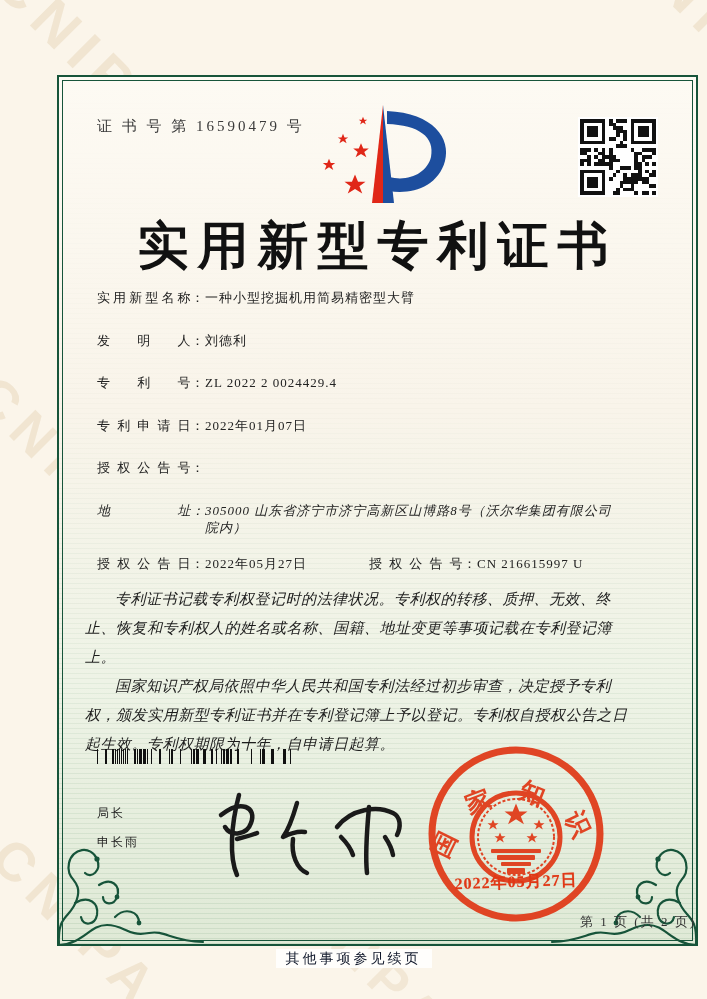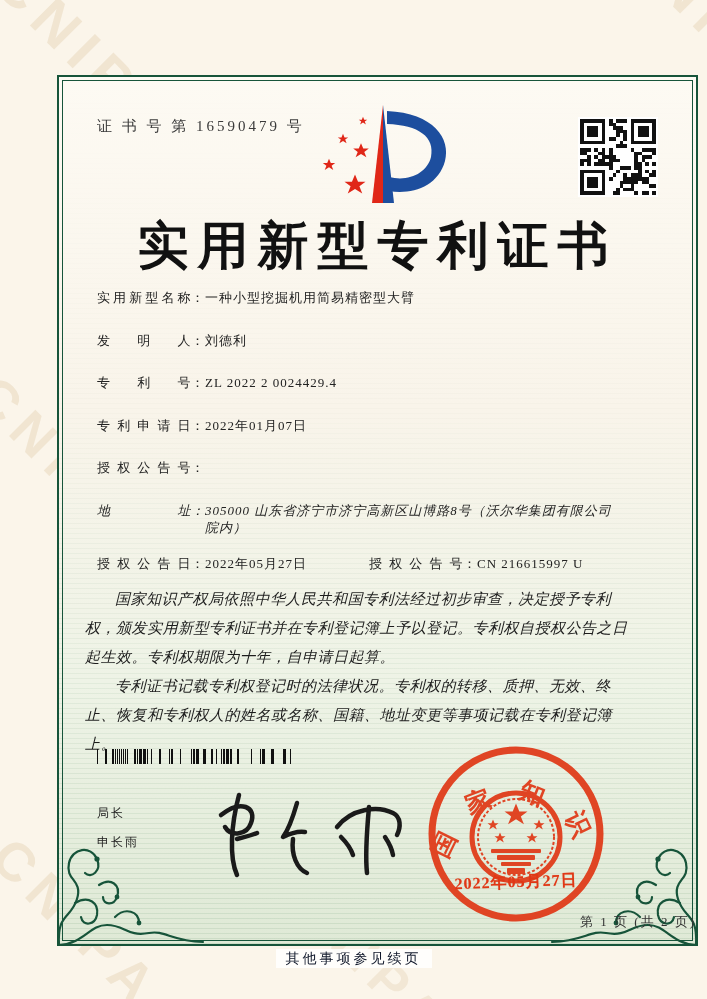--- a/index.html
+++ b/index.html
@@ -319,22 +319,22 @@
       <span class="fvalue">2022年05月27日</span>
       <span class="pair2">
         <span class="flabel">授权公告号</span>
           <span class="fcolon">：</span>
         <span class="fvalue">CN 216615997 U</span>
       </span>
     </div>
   </div>
 
   <div class="body-text">
+    <p>专利证书记载专利权登记时的法律状况。专利权的转移、质押、无效、终止、恢复和专利权人的姓名或名称、国籍、地址变更等事项记载在专利登记簿上。</p>
     <p>国家知识产权局依照中华人民共和国专利法经过初步审查，决定授予专利权，颁发实用新型专利证书并在专利登记簿上予以登记。专利权自授权公告之日起生效。专利权期限为十年，自申请日起算。</p>
-    <p>专利证书记载专利权登记时的法律状况。专利权的转移、质押、无效、终止、恢复和专利权人的姓名或名称、国籍、地址变更等事项记载在专利登记簿上。</p>
   </div>
 
   <svg class="barcode" viewBox="0 0 196 15" preserveAspectRatio="none">
       <rect x="0" y="0" width="1" height="15" fill="#101010"></rect>
       <rect x="8" y="0" width="2" height="15" fill="#101010"></rect>
       <rect x="15" y="0" width="2" height="15" fill="#101010"></rect>
       <rect x="18" y="0" width="1" height="15" fill="#101010"></rect>
       <rect x="20" y="0" width="1" height="15" fill="#101010"></rect>
       <rect x="22" y="0" width="1" height="15" fill="#101010"></rect>
       <rect x="24" y="0" width="1" height="15" fill="#101010"></rect>

